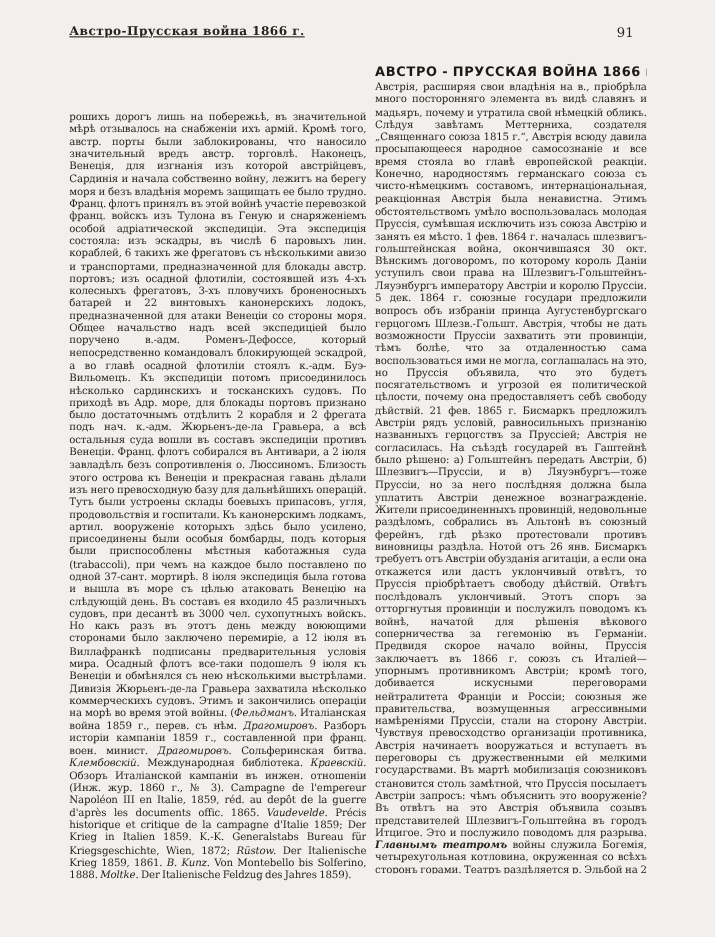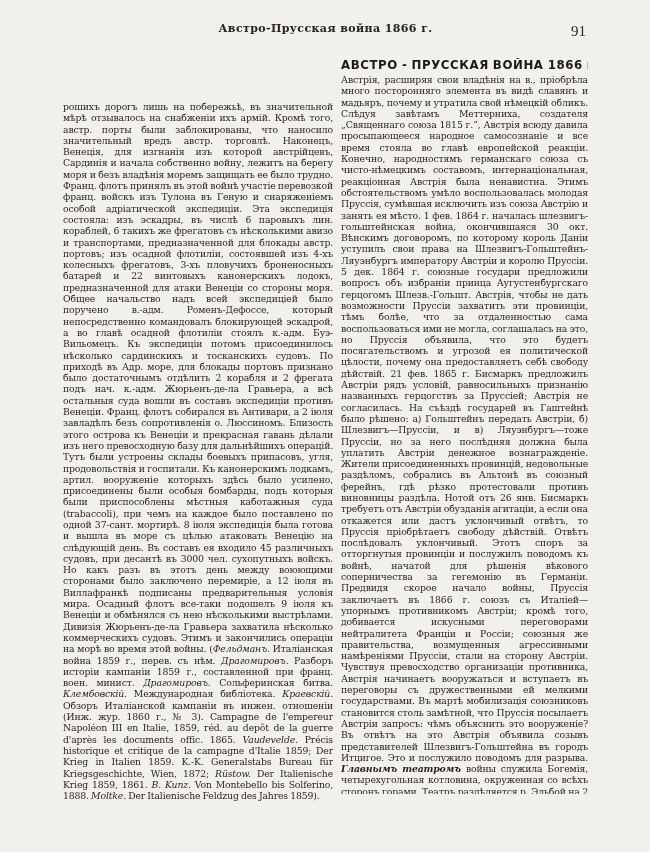--- a/index.html
+++ b/index.html
@@ -16,32 +16,32 @@
     background-color: #f2f0ec;
     color: #221e1a;
     box-sizing: border-box;
   }
   .running-header {
     position: absolute;
     top: 22px; left: 63px; right: 62px;
     height: 16px;
   }
   .running-title {
-    text-align: center;
+    text-align: left;
     font-weight: bold;
     font-size: 11px;
     letter-spacing: 0.4px;
     color: #26221d;
+    text-decoration: underline;
   }
   .page-number {
     position: absolute;
-    right: 2px; top: 1px;
-    font-size: 15px;
+    right: 12px; top: 1px;
+    font-size: 12px;
     color: #2a2621;
-    font-family: Liberation Serif, serif;
   }
   .columns {
     position: absolute;
     top: 58px; left: 63px; right: 62px;
     display: flex;
     gap: 8px;
   }
   .col {
     text-align: justify;
     font-size: 9.3px;

